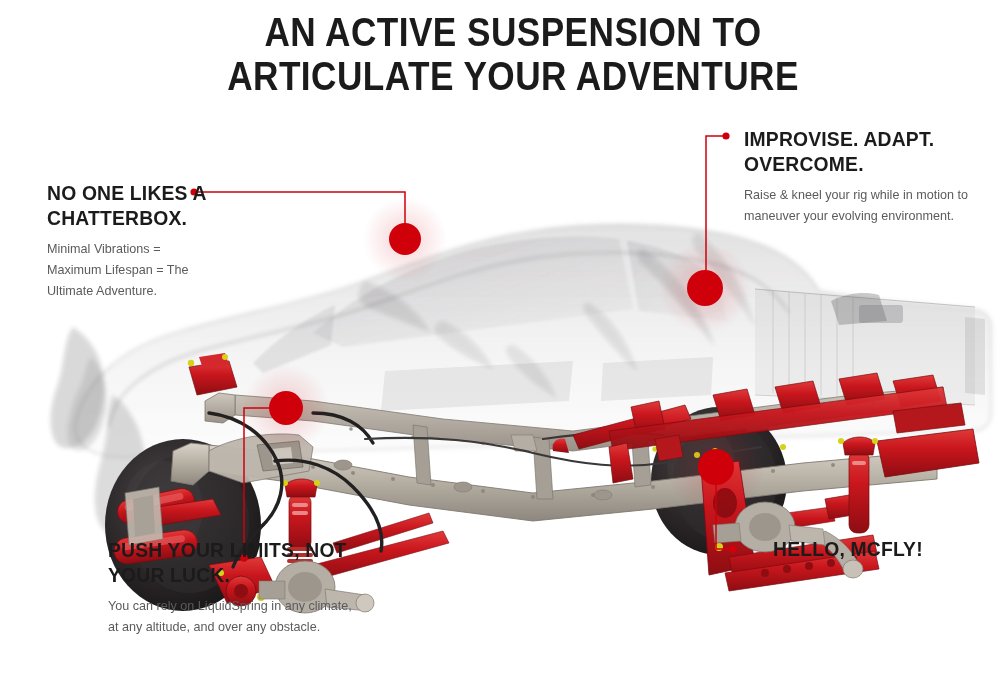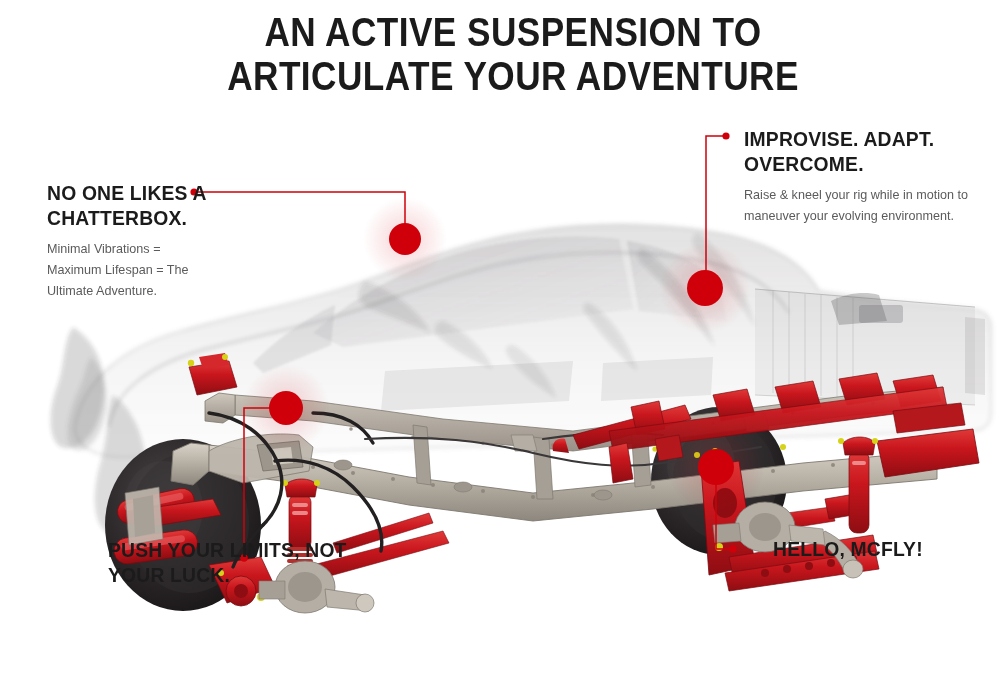--- a/index.html
+++ b/index.html
@@ -412,19 +412,21 @@
   <div class="callout c-tr">
     <h3>IMPROVISE. ADAPT.
 OVERCOME.</h3>
     <p>Raise &amp; kneel your rig while in motion to
 maneuver your evolving environment.</p>
   </div>
 
   <div class="callout c-bl">
     <h3>PUSH YOUR LIMITS, NOT
 YOUR LUCK.</h3>
+    <p>You can rely on LiquidSpring in any climate,
+at any altitude, and over any obstacle.</p>
   </div>
 
   <div class="callout c-br">
     <h3>HELLO, MCFLY!</h3>
   </div>
 
 </div>
 
 </body></html>

